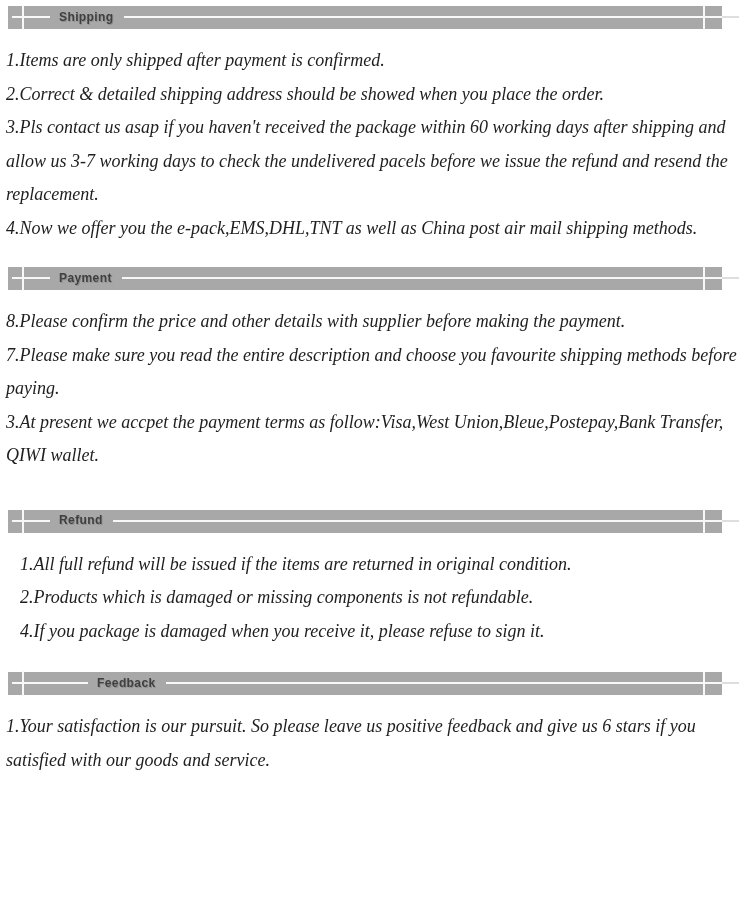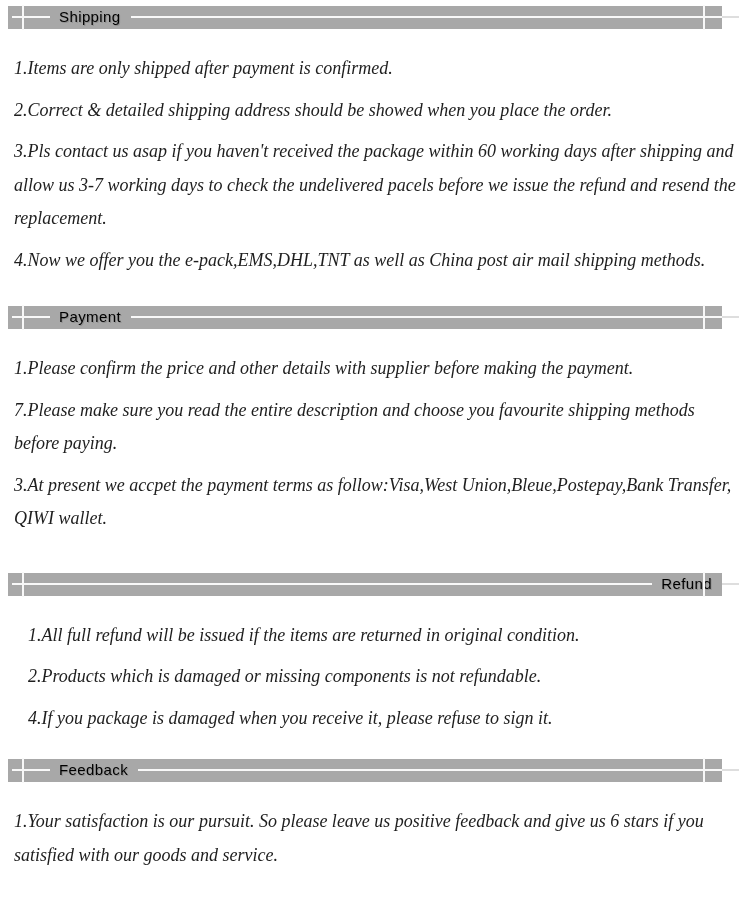--- a/index.html
+++ b/index.html
@@ -60,47 +60,47 @@
     width: 2px;
     background: #f8f8f8;
     z-index: 2;
   }
   .section-title {
     position: relative;
     z-index: 1;
     background: #a8a8a8;
     margin-left: 42px;
     padding: 0 10px 2px 9px;
-    color: #000000;
+    color: #404040;
     font-family: "Liberation Sans", sans-serif;
-    font-weight: normal;
-    font-size: 15px;
+    font-weight: bold;
+    font-size: 12px;
     letter-spacing: 0.4px;
     text-shadow: 1px 1px 0 #909090;
     white-space: nowrap;
   }
   
   .section-body {
     padding: 15px 5px 0 6px;
     font-style: italic;
     font-size: 18px;
     line-height: 33.5px;
     color: #1e1e1e;
   }
   .section-body.indented {
     padding-left: 20px;
     font-style: italic;
   }
   .section-body p {
-    margin: 8px;
+    margin: 0;
   }
   
-  .section:nth-of-type(2) .section-header { margin-top: 29px; text-align: center; }
-  .section:nth-of-type(3) .section-header { margin-top: 37px; justify-content: flex-end; }
-  .section:nth-of-type(4) .section-header { margin-top: 24px; }
+  .section:nth-of-type(2) .section-header { margin-top: 22px; text-align: center; }
+  .section:nth-of-type(3) .section-header { margin-top: 37px; }
+  .section:nth-of-type(4) .section-header { margin-top: 24px; padding-left: 38px; }
   .doc { padding-bottom: 12px; }
 </style>
 </head>
 <body>
 
 <div class="doc">
   <div class="section">
     <div class="section-header">
       <span class="hline"></span>
       <span class="vline-left"></span>
@@ -116,21 +116,21 @@
   </div>
 
   <div class="section">
     <div class="section-header">
       <span class="hline"></span>
       <span class="vline-left"></span>
       <span class="section-title">Payment</span>
       <span class="vline-right"></span>
     </div>
     <div class="section-body">
-        <p>1.Please confirm the price and other details with supplier before making the payment.</p>
+        <p>8.Please confirm the price and other details with supplier before making the payment.</p>
         <p>7.Please make sure you read the entire description and choose you favourite shipping methods before paying.</p>
         <p>3.At present we accpet the payment terms as follow:Visa,West Union,Bleue,Postepay,Bank Transfer, QIWI wallet.</p>
       </div>
   </div>
 
   <div class="section">
     <div class="section-header">
       <span class="hline"></span>
       <span class="vline-left"></span>
       <span class="section-title">Refund</span>

